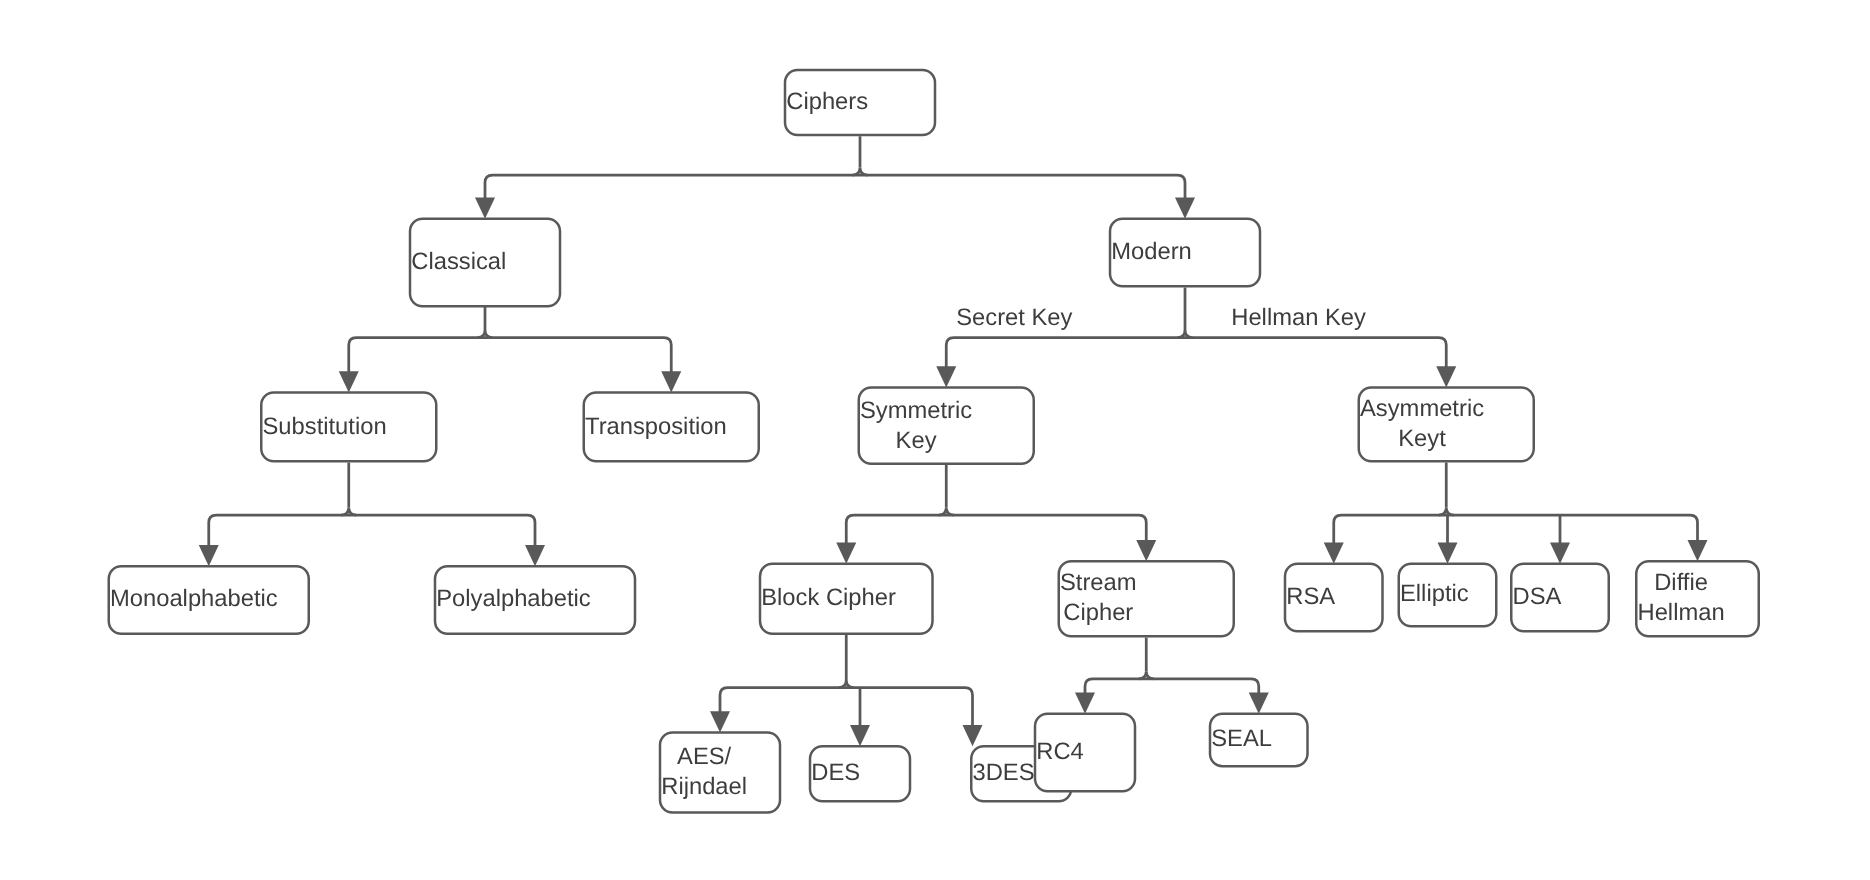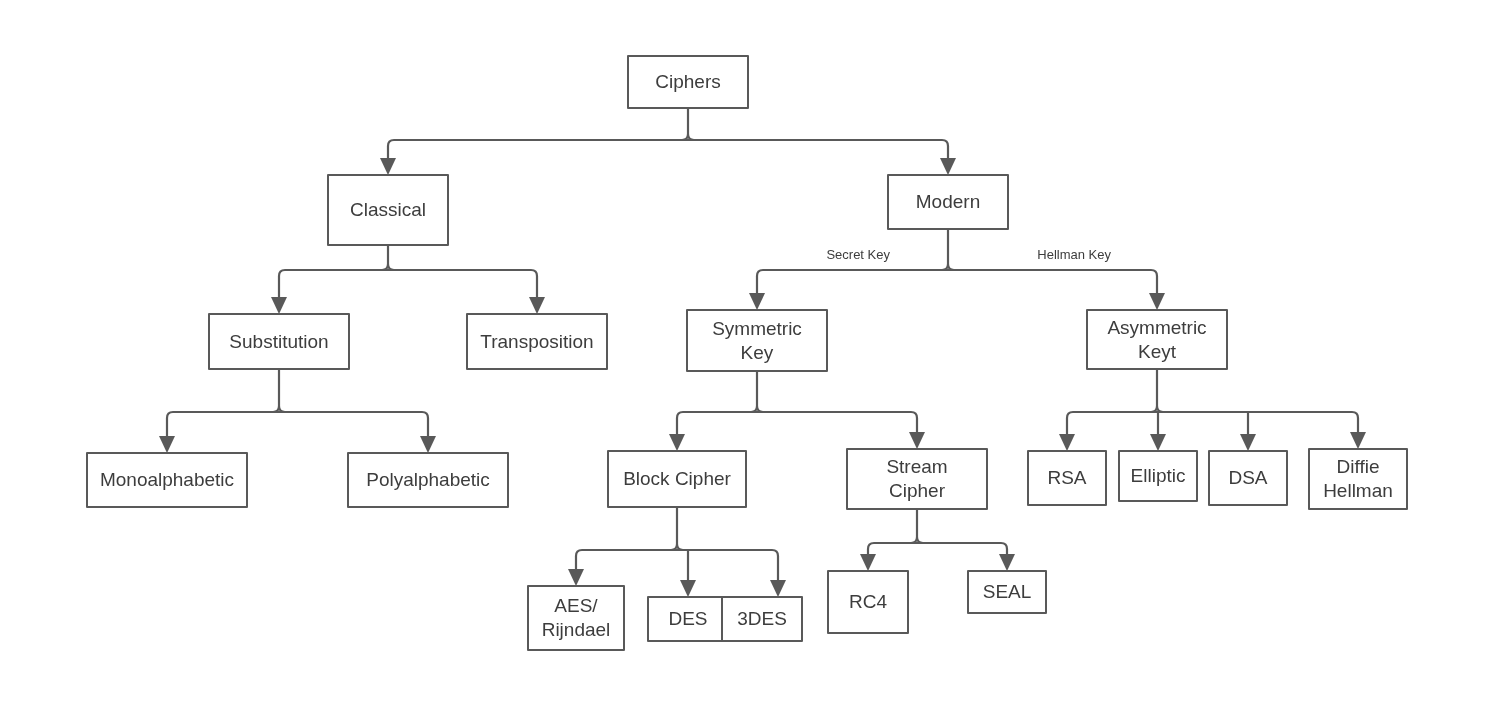--- a/index.html
+++ b/index.html
@@ -31,59 +31,58 @@
   }
   .ah {
     fill: #595959;
     stroke: none;
   }
   .node {
     position: absolute;
     box-sizing: border-box;
     background: #ffffff;
     border: 2.5px solid #595959;
-    border-radius: 1px;
+    border-radius: 11px;
     display: flex;
     align-items: center;
-    justify-content: center;
     text-align: center;
     color: #3d3d3d;
     font-size: 19px;
     line-height: 24px;
   }
   .node-label {
     white-space: pre-line;
     display: block;
   }
   .edge-label {
     position: absolute;
-    font-size: 13px;
+    font-size: 19px;
     line-height: 22px;
     color: #3d3d3d;
-    text-align: right;
+    text-align: left;
   }
   
   #n-ciphers       {left:627px;  top:55px;  width:122px; height:54px}
   #n-classical     {left:327px;  top:174px; width:122px; height:72px}
   #n-modern        {left:887px;  top:174px; width:122px; height:56px}
   #n-substitution  {left:208px;  top:313px; width:142px; height:57px}
   #n-transposition {left:466px;  top:313px; width:142px; height:57px}
   #n-symmetric     {left:686px;  top:309px; width:142px; height:63px}
   #n-asymmetric    {left:1086px; top:309px; width:142px; height:61px}
   #n-monoalphabetic{left:86px;   top:452px; width:162px; height:56px}
   #n-polyalphabetic{left:347px;  top:452px; width:162px; height:56px}
   #n-block         {left:607px;  top:450px; width:140px; height:58px}
   #n-stream        {left:846px;  top:448px; width:142px; height:62px}
   #n-rsa           {left:1027px; top:450px; width:80px;  height:56px}
   #n-elliptic      {left:1118px; top:450px; width:80px;  height:52px}
   #n-dsa           {left:1208px; top:450px; width:80px;  height:56px}
   #n-diffie        {left:1308px; top:448px; width:100px; height:62px}
   #n-aes           {left:527px;  top:585px; width:98px;  height:66px}
   #n-des           {left:647px;  top:596px; width:82px;  height:46px}
-  #n-tdes          {left:721px;  top:596px; width:82px;  height:46px}
+  #n-tdes          {left:776px;  top:596px; width:82px;  height:46px}
   #n-rc4           {left:827px;  top:570px; width:82px;  height:64px}
   #n-seal          {left:967px;  top:570px; width:80px;  height:44px}
   
   #lbl-secret {left:765px; top:244px; width:125px}
   #lbl-public {left:985px; top:244px; width:126px}
 </style>
 </head>
 <body>
 
 <div id="canvas">

